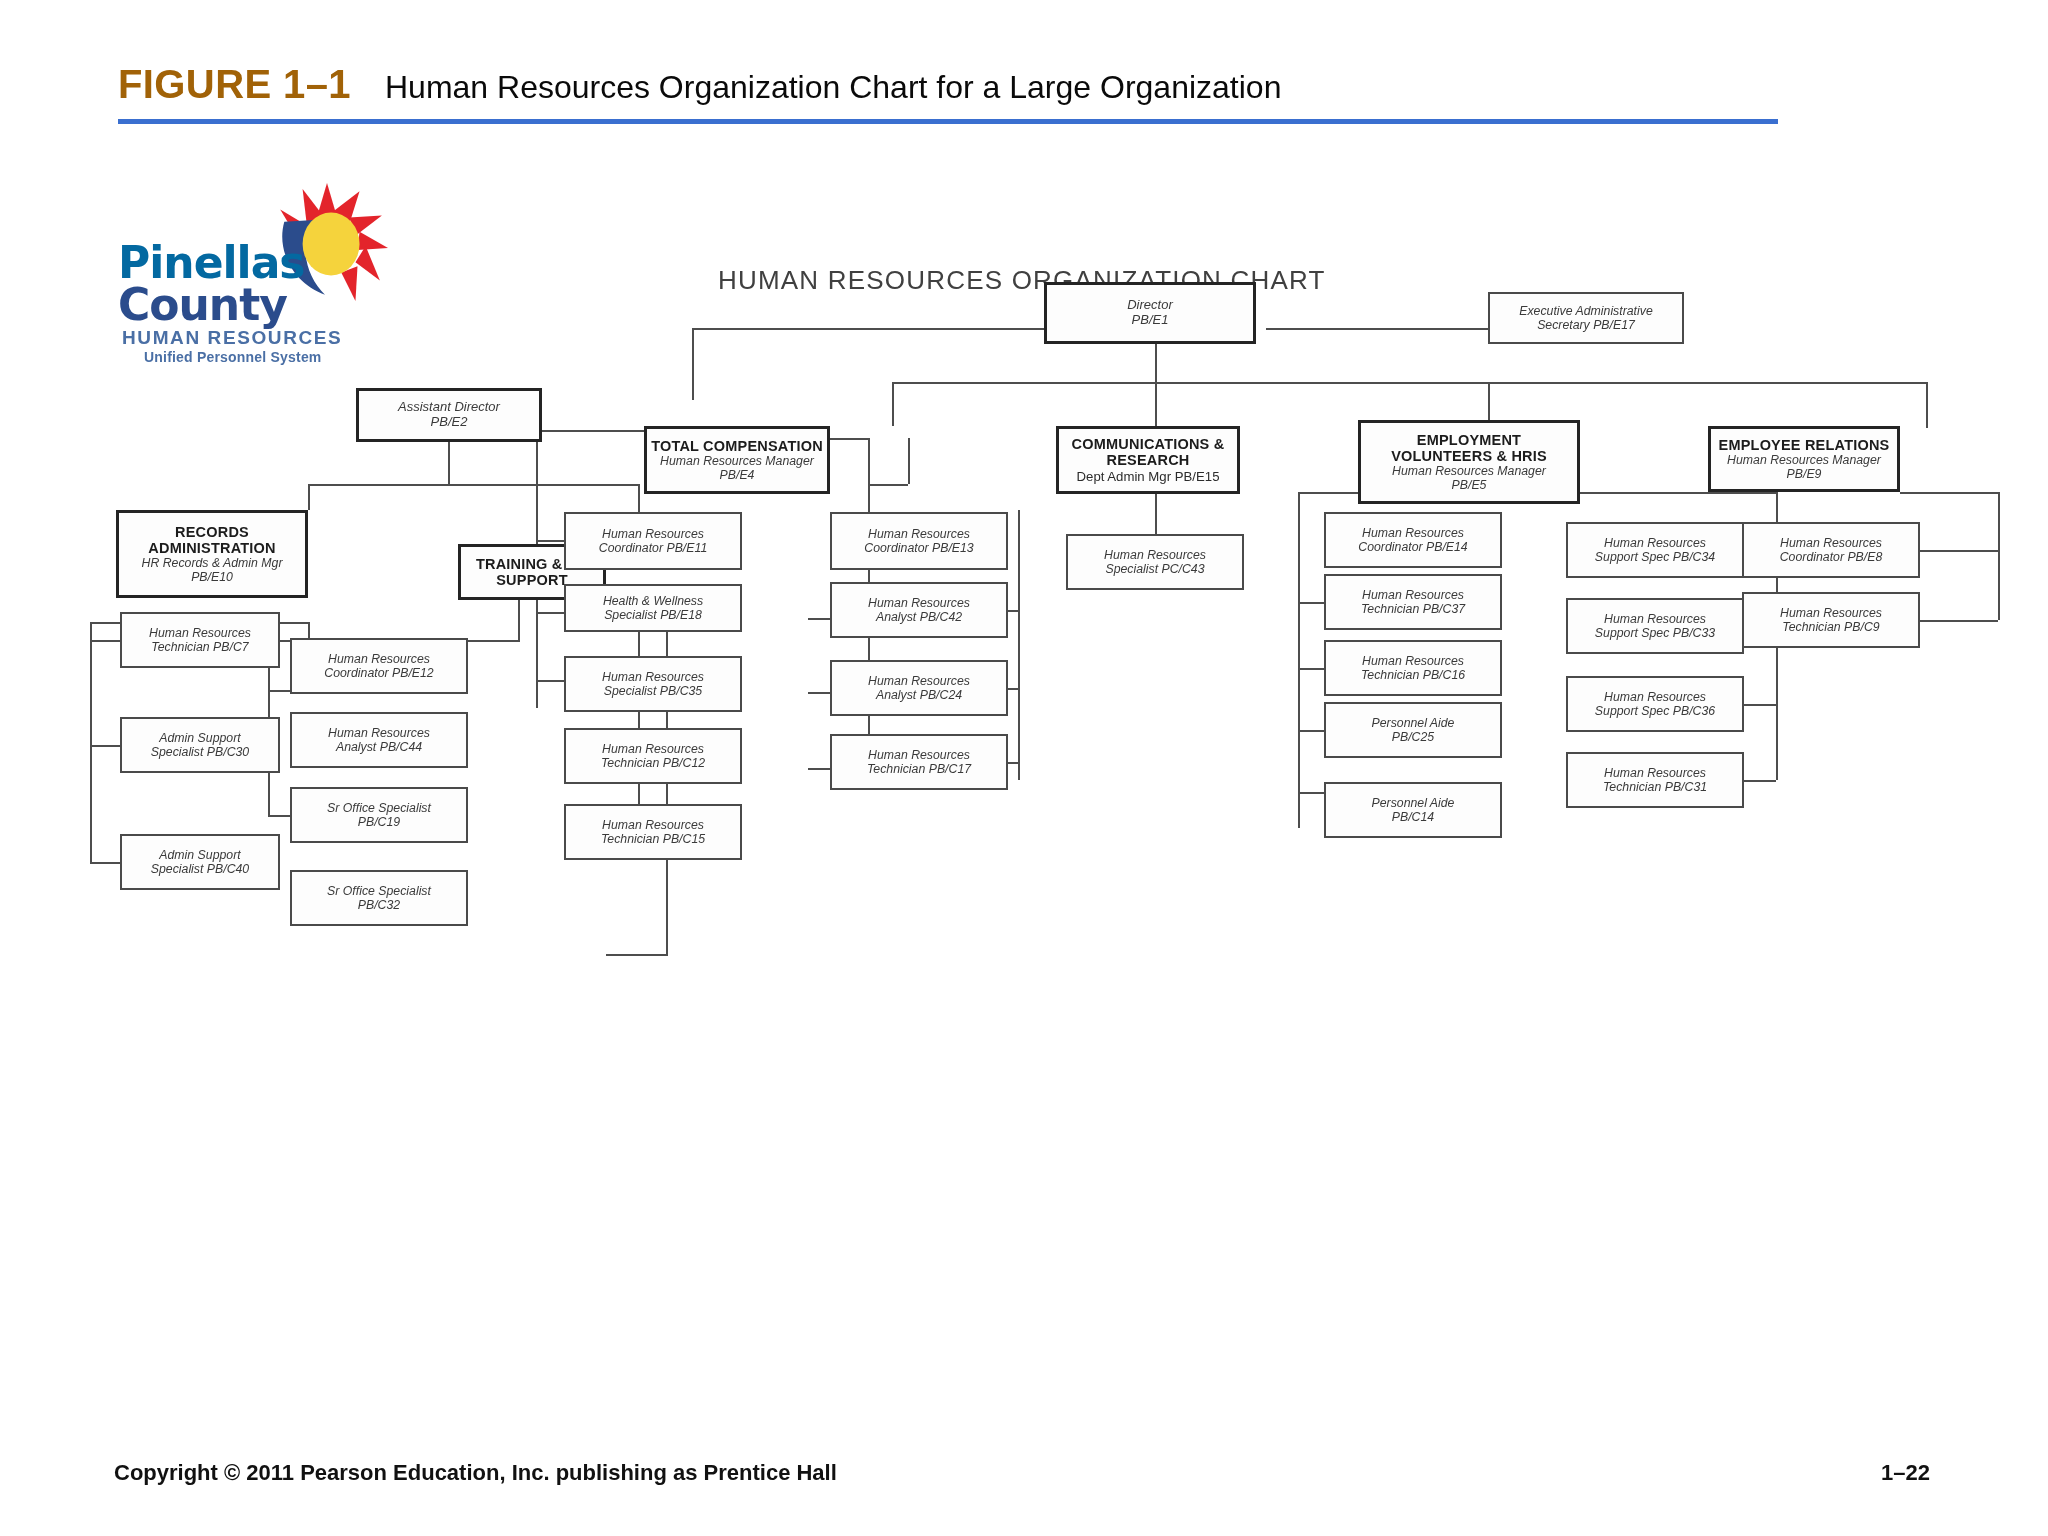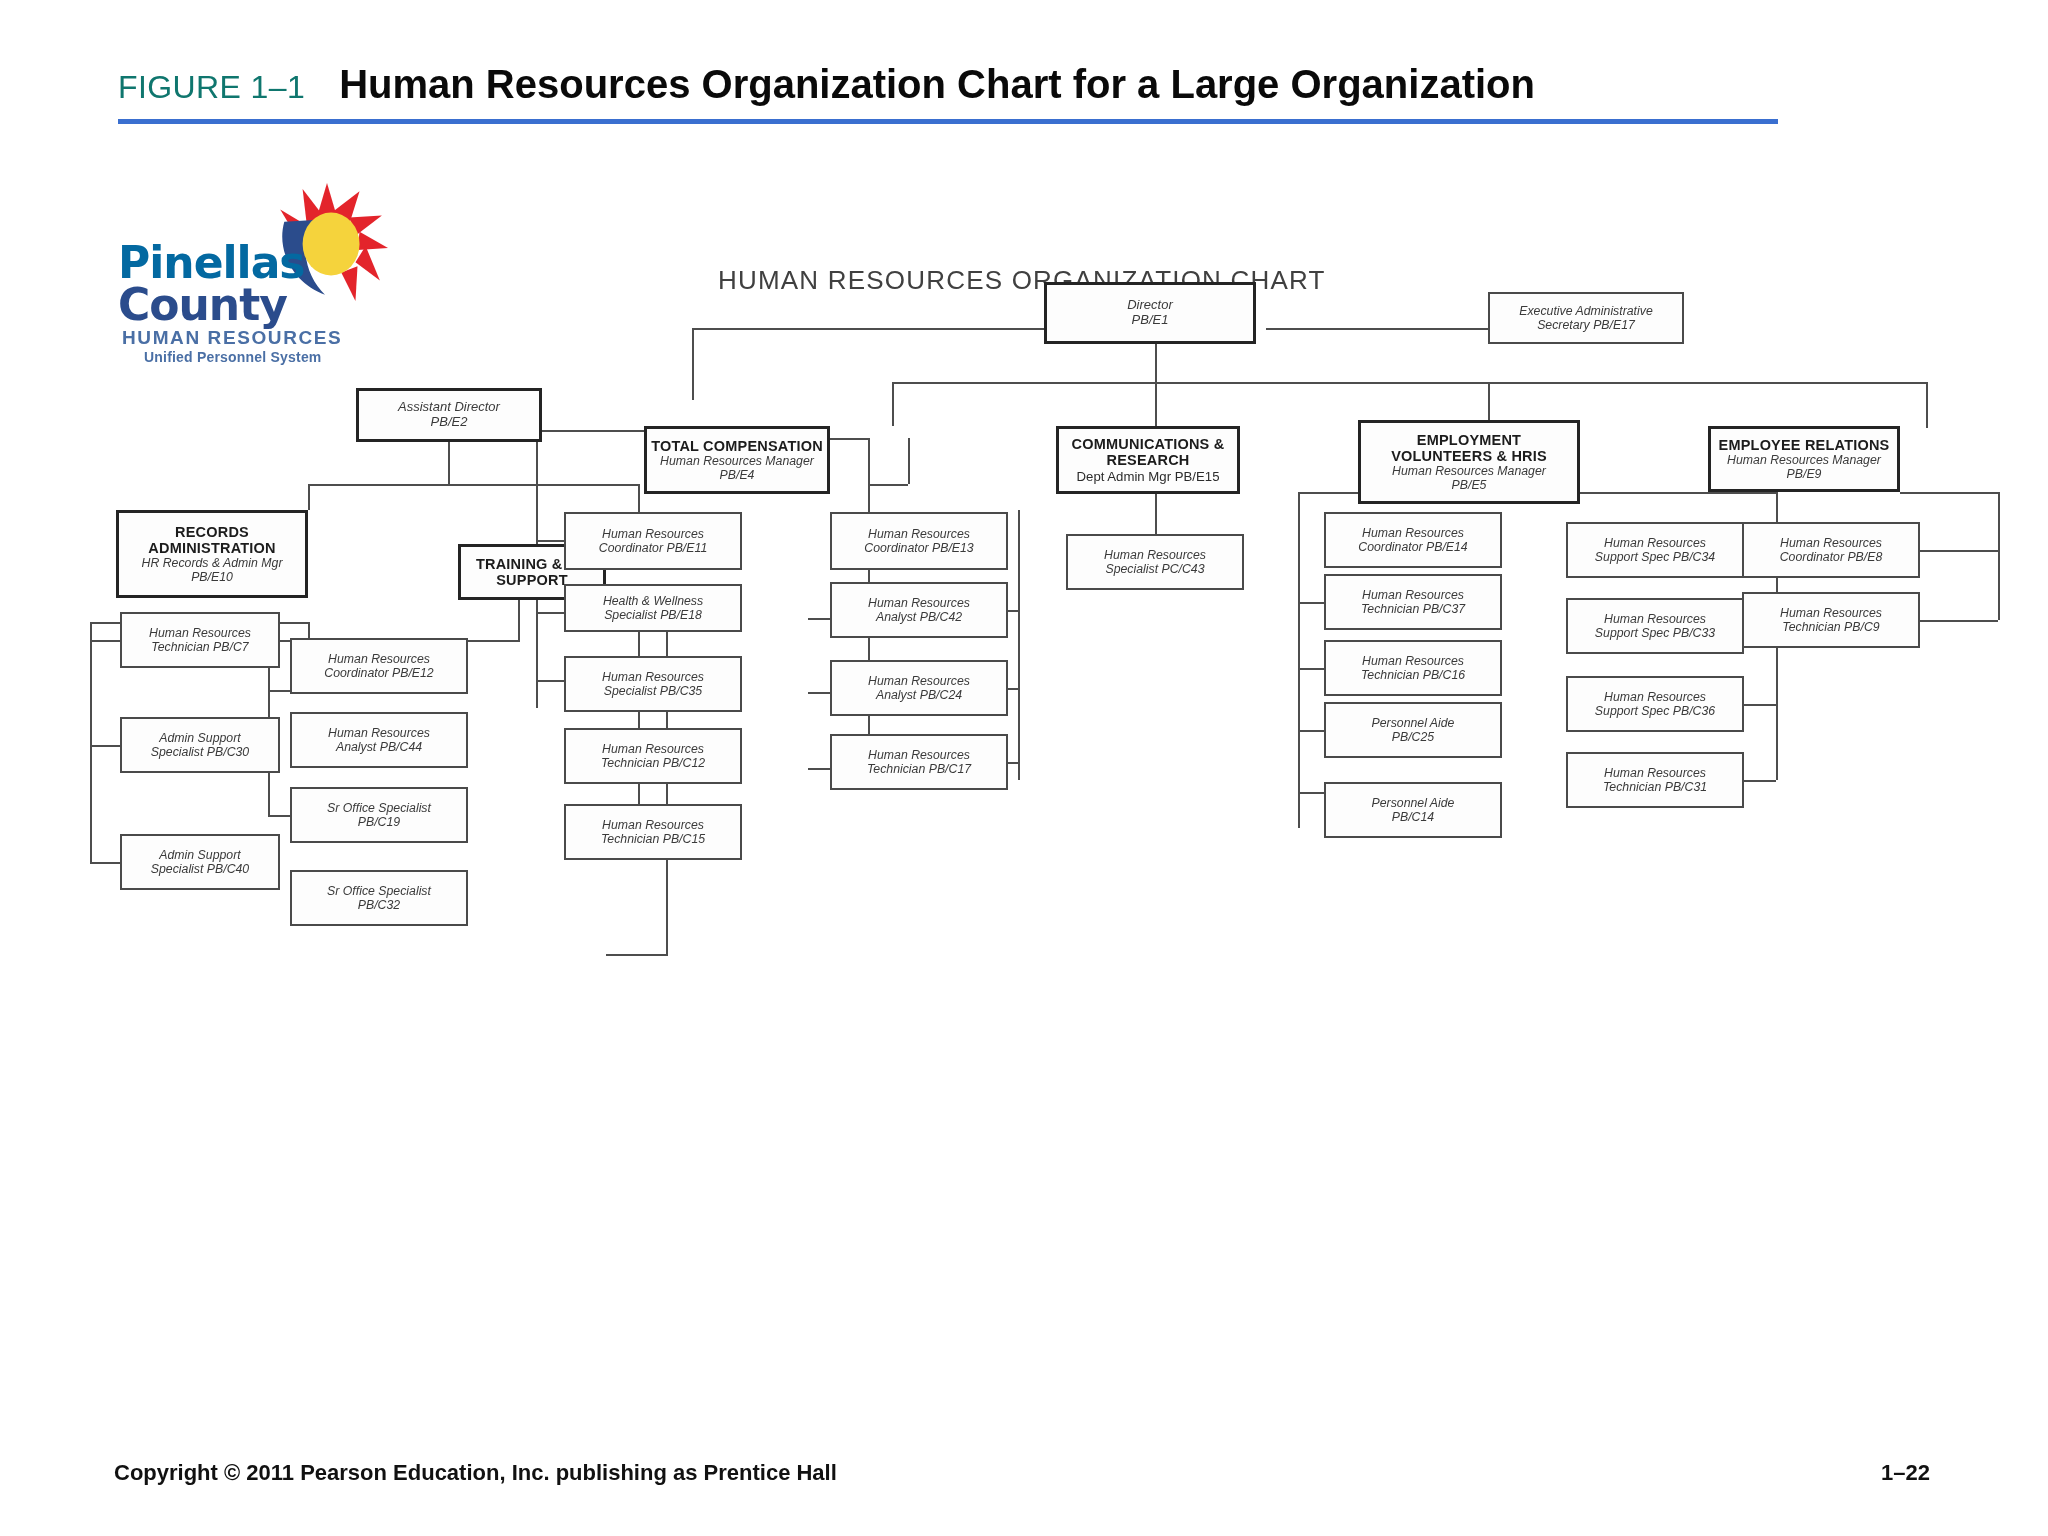--- a/index.html
+++ b/index.html
@@ -12,24 +12,24 @@
     position: relative;
     overflow: hidden;
   }
 
   
   #slide-header {
     position:absolute; left:118px; top:62px; width:1810px;
   }
   #figure-title-row { display:flex; align-items:baseline; white-space:nowrap; }
   #figure-label {
-    color:#0f766e; font-weight:normal; font-size:32px; letter-spacing:0.4px;
+    color:#a16207; font-weight:bold; font-size:40px; letter-spacing:0.4px;
   }
   #figure-title {
-    color:#0a0a0a; font-size:40px; margin-left:34px; font-weight:bold;
+    color:#0a0a0a; font-size:32px; margin-left:34px; font-weight:normal;
   }
   #header-rule {
     margin-top:12px; height:5px; background:#3a6fd0; width:1660px;
   }
 
   
   #chart-canvas {
     position:absolute; left:118px; top:170px; width:1810px; height:940px;
   }
 

